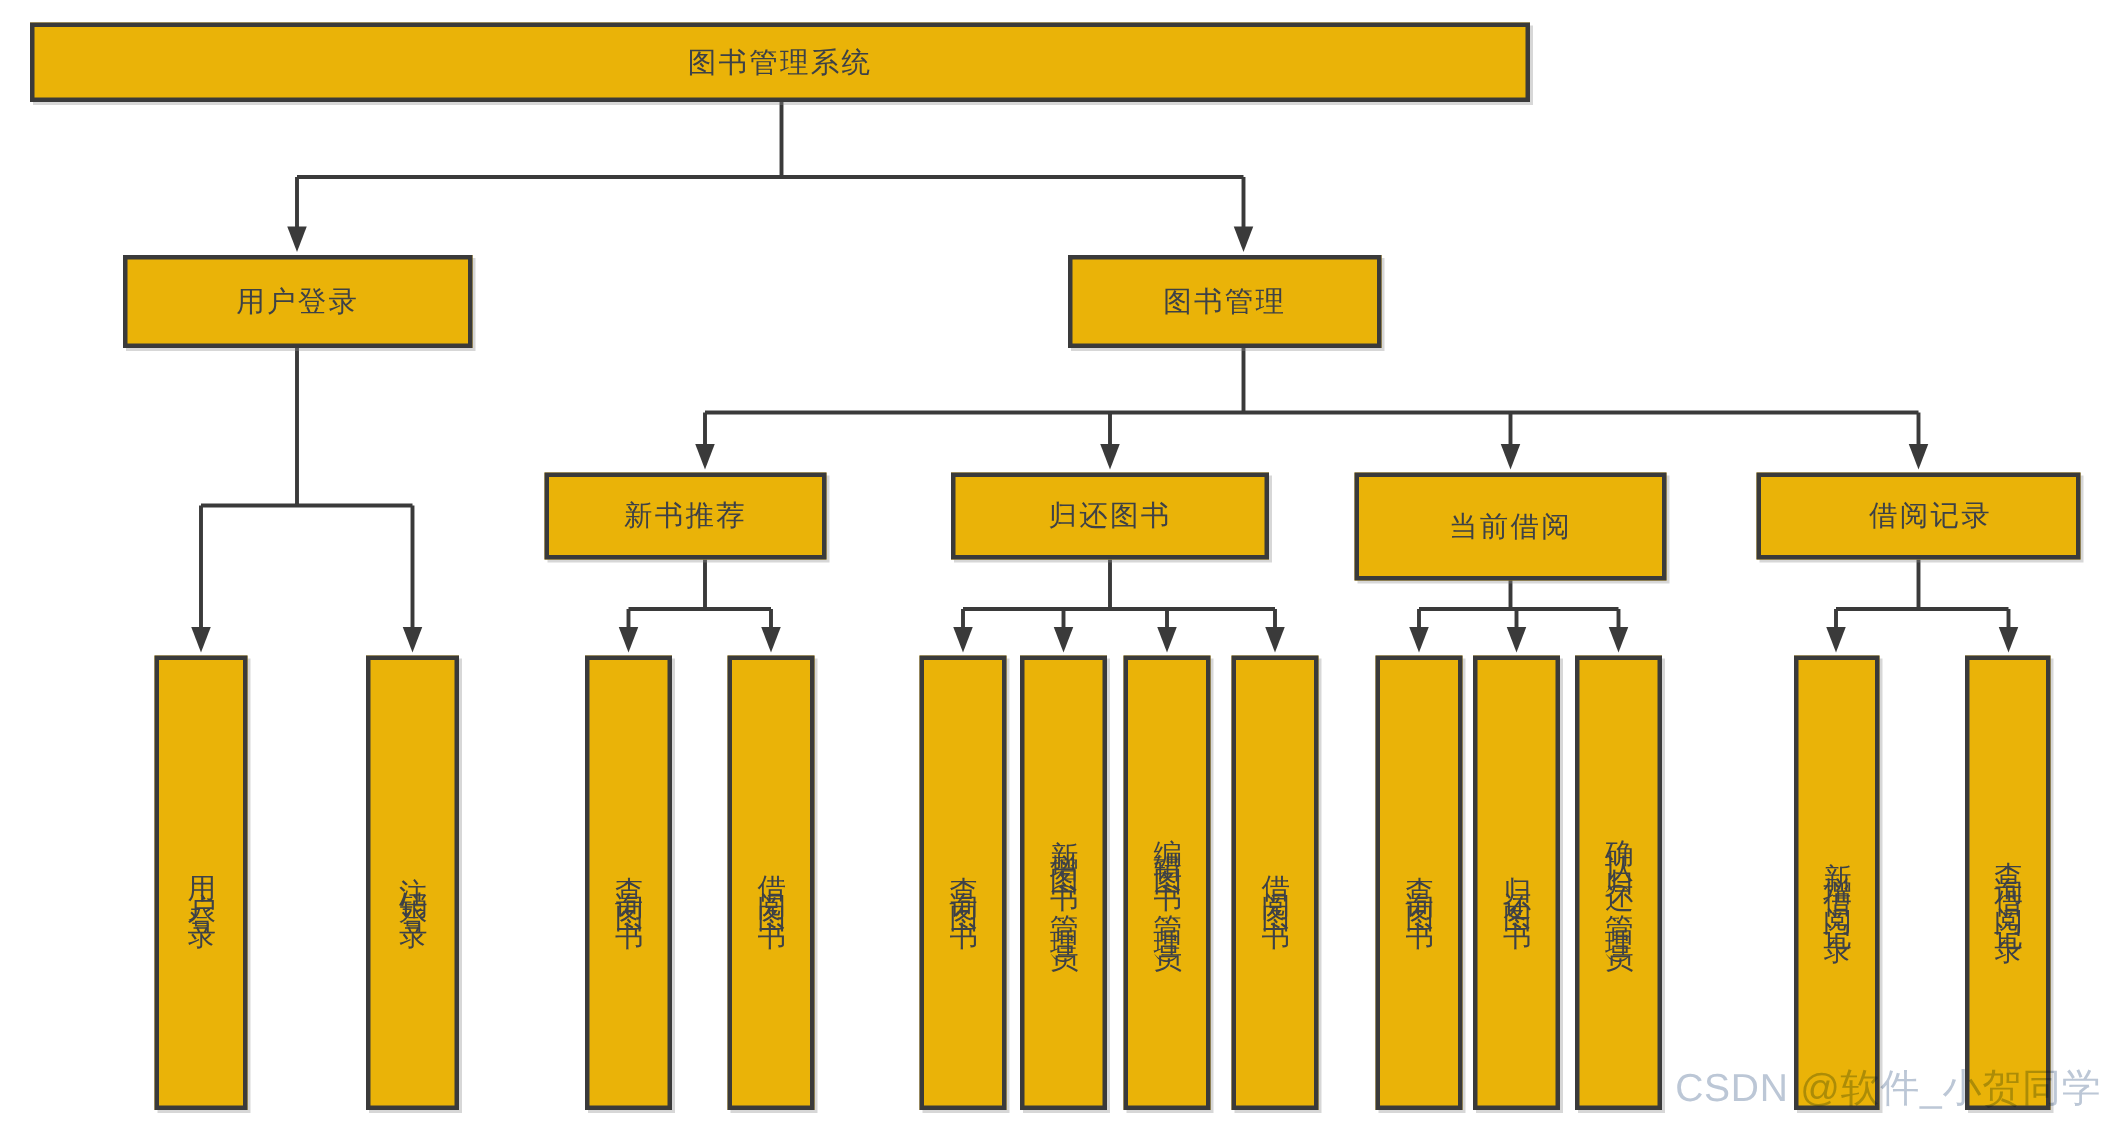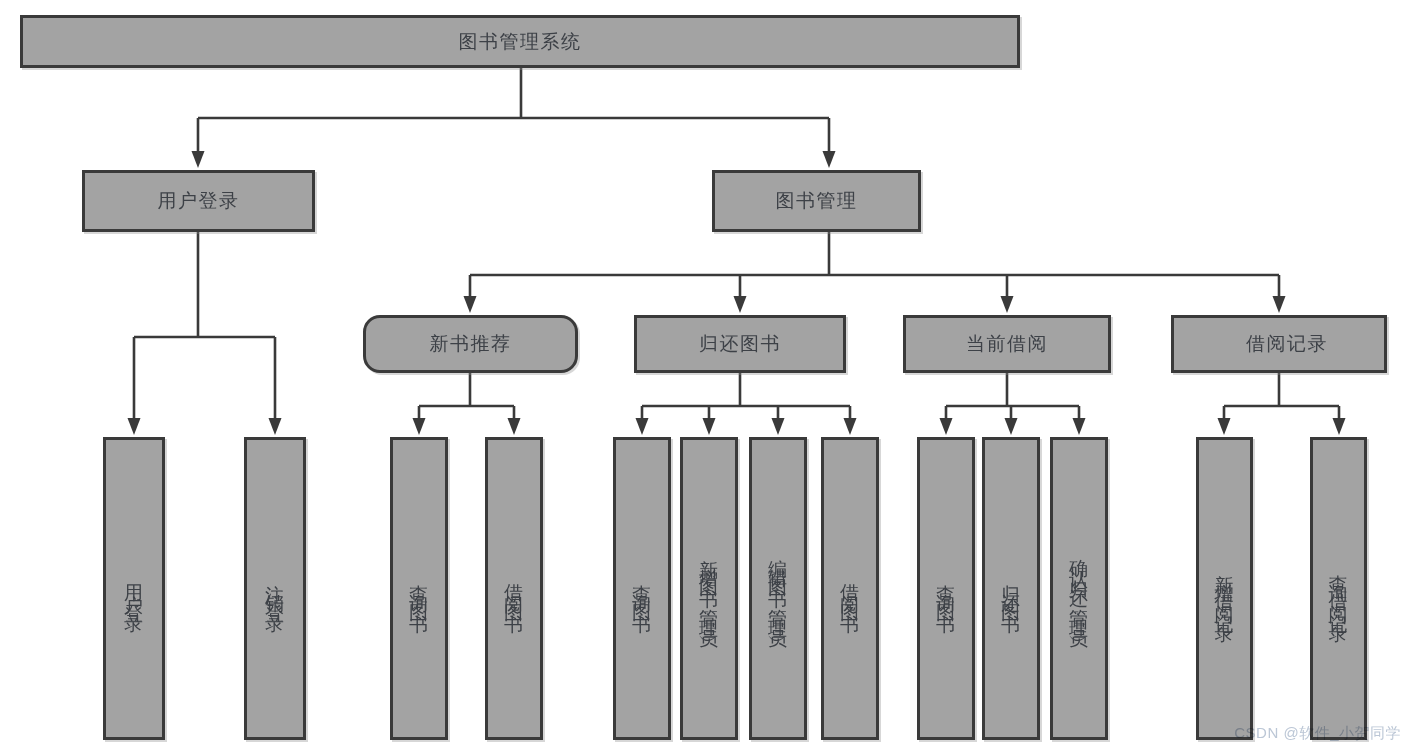--- a/index.html
+++ b/index.html
@@ -28,21 +28,21 @@
     fill: none;
   }
   .arrowhead {
     fill: var(--line, #3a3a3a);
     stroke: none;
   }
   .node {
     position: absolute;
     box-sizing: border-box;
     border: 3px solid var(--line, #343434);
-    background: #a3a3a3;
+    background: #eab308;
     display: flex;
     align-items: center;
     justify-content: center;
     color: var(--text, #3d4147);
     box-shadow: 2px 2px 0 rgba(140,140,140,0.35);
     text-align: right;
   }
   .node span {
     font-size: 19px;
     letter-spacing: 1.5px;
@@ -55,44 +55,44 @@
     line-height: 1;
     letter-spacing: 10px;
     white-space: nowrap;
   }
   
   .root   { left: 20px;  top: 15px;  width: 1000px; height: 53px; }
   
   .b-user { left: 82px;  top: 170px; width: 233px; height: 62px; }
   .b-book { left: 712px; top: 170px; width: 209px; height: 62px; }
   
-  .s1 { left: 363px;  top: 315px; width: 215px; height: 58px; border-radius: 17px; }
+  .s1 { left: 363px;  top: 315px; width: 188px; height: 58px; }
   .s2 { left: 634px;  top: 315px; width: 212px; height: 58px; }
-  .s3 { left: 903px;  top: 315px; width: 208px; height: 58px; }
+  .s3 { left: 903px;  top: 315px; width: 208px; height: 72px; }
   .s4 { left: 1171px; top: 315px; width: 216px; height: 58px; padding-left: 16px; }
   
   .leaf { top: 437px; height: 303px; }
   .l1  { left: 103px;  width: 62px; }
   .l2  { left: 244px;  width: 62px; }
   .l3  { left: 390px;  width: 58px; }
   .l4  { left: 485px;  width: 58px; }
   .l5  { left: 613px;  width: 58px; }
   .l6  { left: 680px;  width: 58px; }
   .l7  { left: 749px;  width: 58px; }
   .l8  { left: 821px;  width: 58px; }
   .l9  { left: 917px;  width: 58px; }
   .l10 { left: 982px;  width: 58px; }
   .l11 { left: 1050px; width: 58px; }
   .l12 { left: 1196px; width: 57px; }
   .l13 { left: 1310px; width: 57px; }
   #watermark {
     position: absolute;
     right: 4px;
     bottom: 4px;
-    font-size: 15px;
+    font-size: 26px;
     color: var(--watermark, #bcc7d6);
     mix-blend-mode: multiply;
     z-index: 10;
     letter-spacing: 0.5px;
     white-space: nowrap;
   }
 </style>
 </head>
 <body>
 

